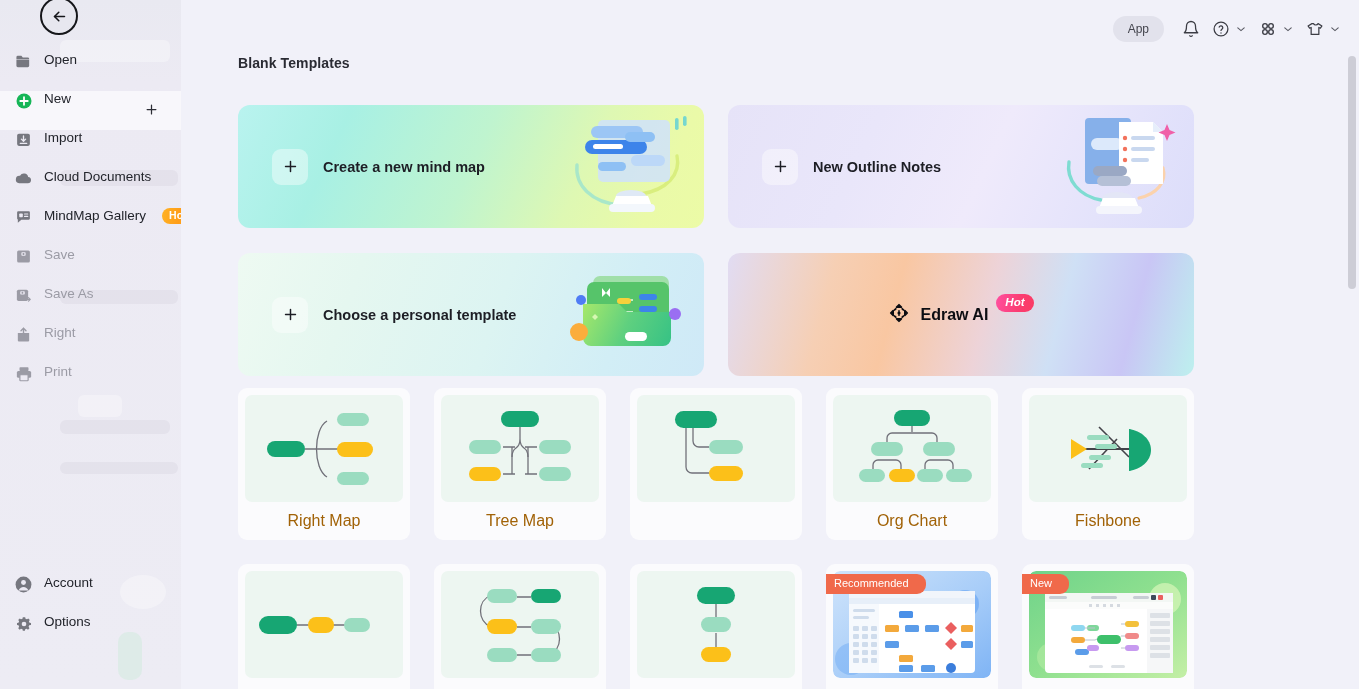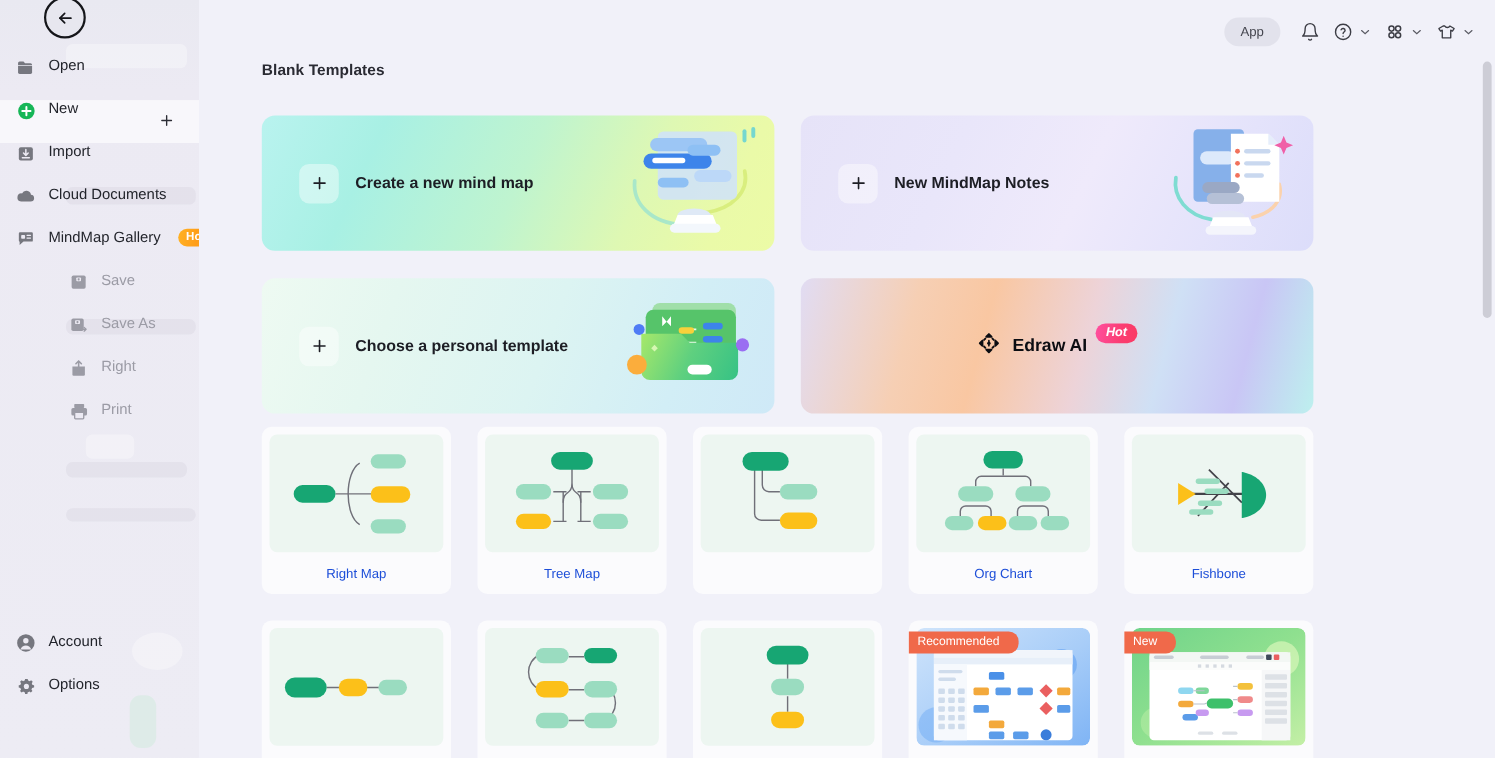--- a/index.html
+++ b/index.html
@@ -33,21 +33,21 @@
   }
   .back-btn svg { display:block; }
 
   .nav-list { position: absolute; left: 0; top: 52px; width: 181px; }
   .nav-item {
     position: relative; display: flex; align-items: flex-start;
     height: 39px; padding-left: 14px; cursor: pointer;
     font-size: 13.5px; color: #22242b; gap: 11px;
   }
   .nav-item.active { background: rgba(255,255,255,0.62); }
-  .nav-item.disabled { color: #9b9ba5; cursor: default; margin-left: 48px; }
+  .nav-item.disabled { color: #9b9ba5; cursor: default; }
   .nav-ico { width: 19px; height: 19px; display:flex; align-items:center; justify-content:center; flex:0 0 19px; }
   .nav-label { white-space: nowrap; }
   .hot-badge-sm {
     display:inline-block; margin-left: 5px; padding: 1px 7px 2px;
     font-size: 10.5px; font-weight: 700; color: #fff; border-radius: 9px;
     background: linear-gradient(100deg,#ffb224 0%, #ff9d18 55%, #fbb431 100%);
     line-height: 13px; letter-spacing: .2px;
   }
   .nav-plus { position: absolute; right: 22px; top: 50%; transform: translateY(-50%); }
 
@@ -116,21 +116,21 @@
     width: 172px; background: #fbfbfd; border-radius: 9px; padding: 7px 7px 0;
     cursor: pointer; position: relative; overflow: hidden;
   }
   .tpl-thumb {
     height: 107px; border-radius: 7px; background: #edf6f1;
     display: flex; align-items: center; justify-content: center;
     position: relative; overflow: hidden;
   }
   .tpl-name {
     height: 38px; line-height: 38px; text-align: center;
-    font-size: 12px; color: #1d4ed8;
+    font-size: 16px; color: #a16207;
   }
   .tpl-thumb.promo { background: transparent; padding: 0; }
   .ribbon {
     position: absolute; left: 0; top: 10px; z-index: 3;
     background: #f0694a; color: #fff; font-size: 11px;
     padding: 3px 17px 4px 8px; border-radius: 0 9px 9px 0;
     line-height: 13px; white-space: nowrap;
   }
 
   
@@ -369,21 +369,21 @@
           </svg>
         </div>
       </div>
 
       <div class="big-card bc-outline">
         <div class="bc-plus">
           <svg width="17" height="17" viewBox="0 0 24 24" stroke="#1d1e25" stroke-width="2.1" stroke-linecap="round">
               <path d="M12 5v14M5 12h14"></path>
             </svg>
         </div>
-        <div class="bc-label">New MindMap Notes</div>
+        <div class="bc-label">New Outline Notes</div>
         <div class="bc-art">
           <svg width="125" height="110" viewBox="0 0 125 110">
             <path d="M14 52c-3 18 10 34 32 38" fill="none" stroke="#7fdcd2" stroke-width="3.4" stroke-linecap="round"></path>
             <path d="M108 58c4 14-6 26-24 30" fill="none" stroke="#fbd2ac" stroke-width="3.2" stroke-linecap="round"></path>
             <rect x="30" y="8" width="46" height="66" rx="4" fill="#86b0ea"></rect>
             <rect x="36" y="28" width="32" height="12" rx="6" fill="#dce9fb"></rect>
             <path d="M64 12h34l10 10v52H64z" fill="#fff"></path>
             <path d="M98 12l10 10H98z" fill="#e6eefb"></path>
             <circle cx="70" cy="28" r="2.2" fill="#f2725c"></circle>
               <rect x="76" y="26" width="24" height="4" rx="2" fill="#c9d8ef"></rect>

